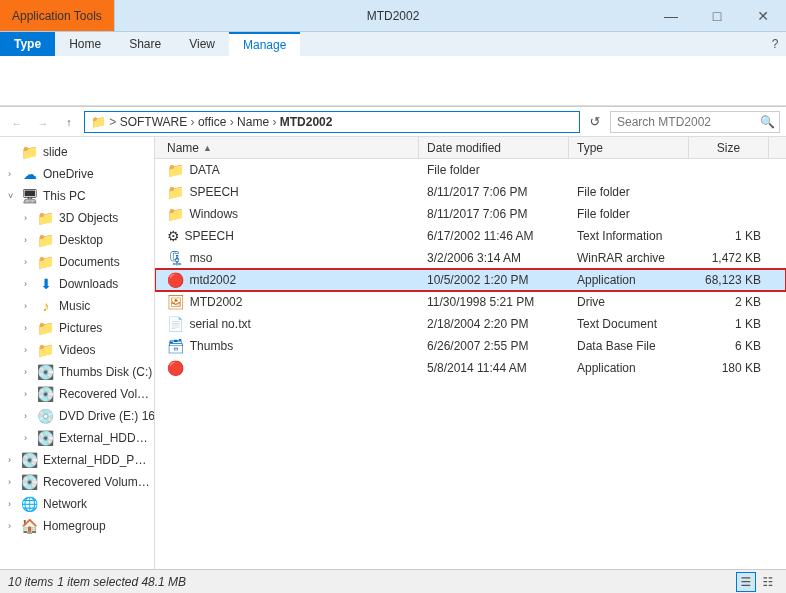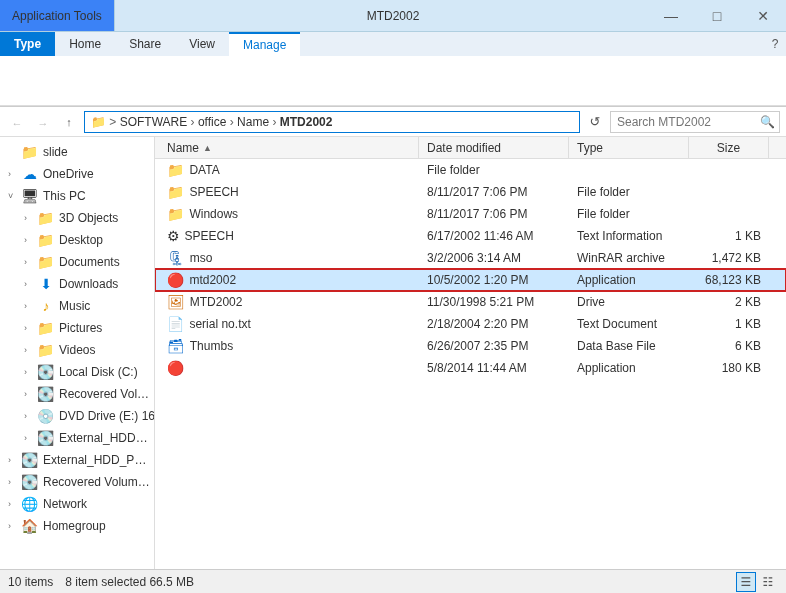--- a/index.html
+++ b/index.html
@@ -8,21 +8,21 @@
     
     .title-bar {
       background: #d4e8f7;
       height: 32px;
       display: flex;
       align-items: stretch;
       border-bottom: 1px solid #b0cfe0;
       position: relative;
     }
     .tab-inactive {
-      background: #3b82f6;
+      background: #f97316;
       padding: 8px 12px;
       display: flex;
       align-items: center;
       font-size: 12px;
       color: #333;
       border-right: 1px solid #b0cfe0;
     }
     .title-text {
       position: absolute;
       left: 50%;
@@ -278,21 +278,21 @@
       height: 25px;
       background: #f0f0f0;
       border-top: 1px solid #ccc;
       display: flex;
       align-items: center;
       padding: 0 8px;
       font-size: 12px;
       color: #333;
       justify-content: space-between;
     }
-    .status-left { display: flex; gap: 12px; }
+    .status-left { display: flex; gap: 4px; font-style: italic; }
     .view-buttons { display: flex; gap: 2px; }
     .view-btn {
       width: 20px;
       height: 20px;
       display: flex;
       align-items: center;
       justify-content: center;
       cursor: pointer;
       border: 1px solid transparent;
       font-size: 12px;
@@ -419,21 +419,21 @@
 
     <div class="sidebar-item" style="padding-left:24px;">
       <span class="expand-arrow">›</span>
       <span class="sidebar-icon folder-color">📁</span>
       <span>Videos</span>
     </div>
 
     <div class="sidebar-item" style="padding-left:24px;">
       <span class="expand-arrow">›</span>
       <span class="sidebar-icon drive-icon">💽</span>
-      <span>Local Disk (C:)</span>
+      <span>Thumbs Disk (C:)</span>
     </div>
 
     <div class="sidebar-item" style="padding-left:24px;">
       <span class="expand-arrow">›</span>
       <span class="sidebar-icon drive-icon">💽</span>
       <span style="overflow:hidden;text-overflow:ellipsis;">Recovered Volum…</span>
     </div>
 
     <div class="sidebar-item" style="padding-left:24px;">
       <span class="expand-arrow">›</span>
@@ -560,38 +560,38 @@
     </div>
     <div class="file-cell date">2/18/2004 2:20 PM</div>
     <div class="file-cell type">Text Document</div>
     <div class="file-cell size">1 KB</div>
   </div>
         <div class="file-row">
     <div class="file-cell name">
       <span class="file-icon db-icon">🗃</span>
       <span>Thumbs</span>
     </div>
-    <div class="file-cell date">6/26/2007 2:35 PM</div>
+    <div class="file-cell date">6/26/2007 2:55 PM</div>
     <div class="file-cell type">Data Base File</div>
     <div class="file-cell size">6 KB</div>
   </div>
         <div class="file-row">
     <div class="file-cell name">
       <span class="file-icon app-icon">🔴</span>
     </div>
     <div class="file-cell date">5/8/2014 11:44 AM</div>
     <div class="file-cell type">Application</div>
     <div class="file-cell size">180 KB</div>
   </div>
       </div>
   </div>
 </div>
 
 <div class="status-bar">
   <div class="status-left">
     <span>10 items</span>
-    <span>8 item selected  66.5 MB</span>
+    <span>1 item selected  48.1 MB</span>
   </div>
   <div class="view-buttons">
     <div class="view-btn active">☰</div>
     <div class="view-btn">☷</div>
   </div>
 </div>
 
 </body></html>

